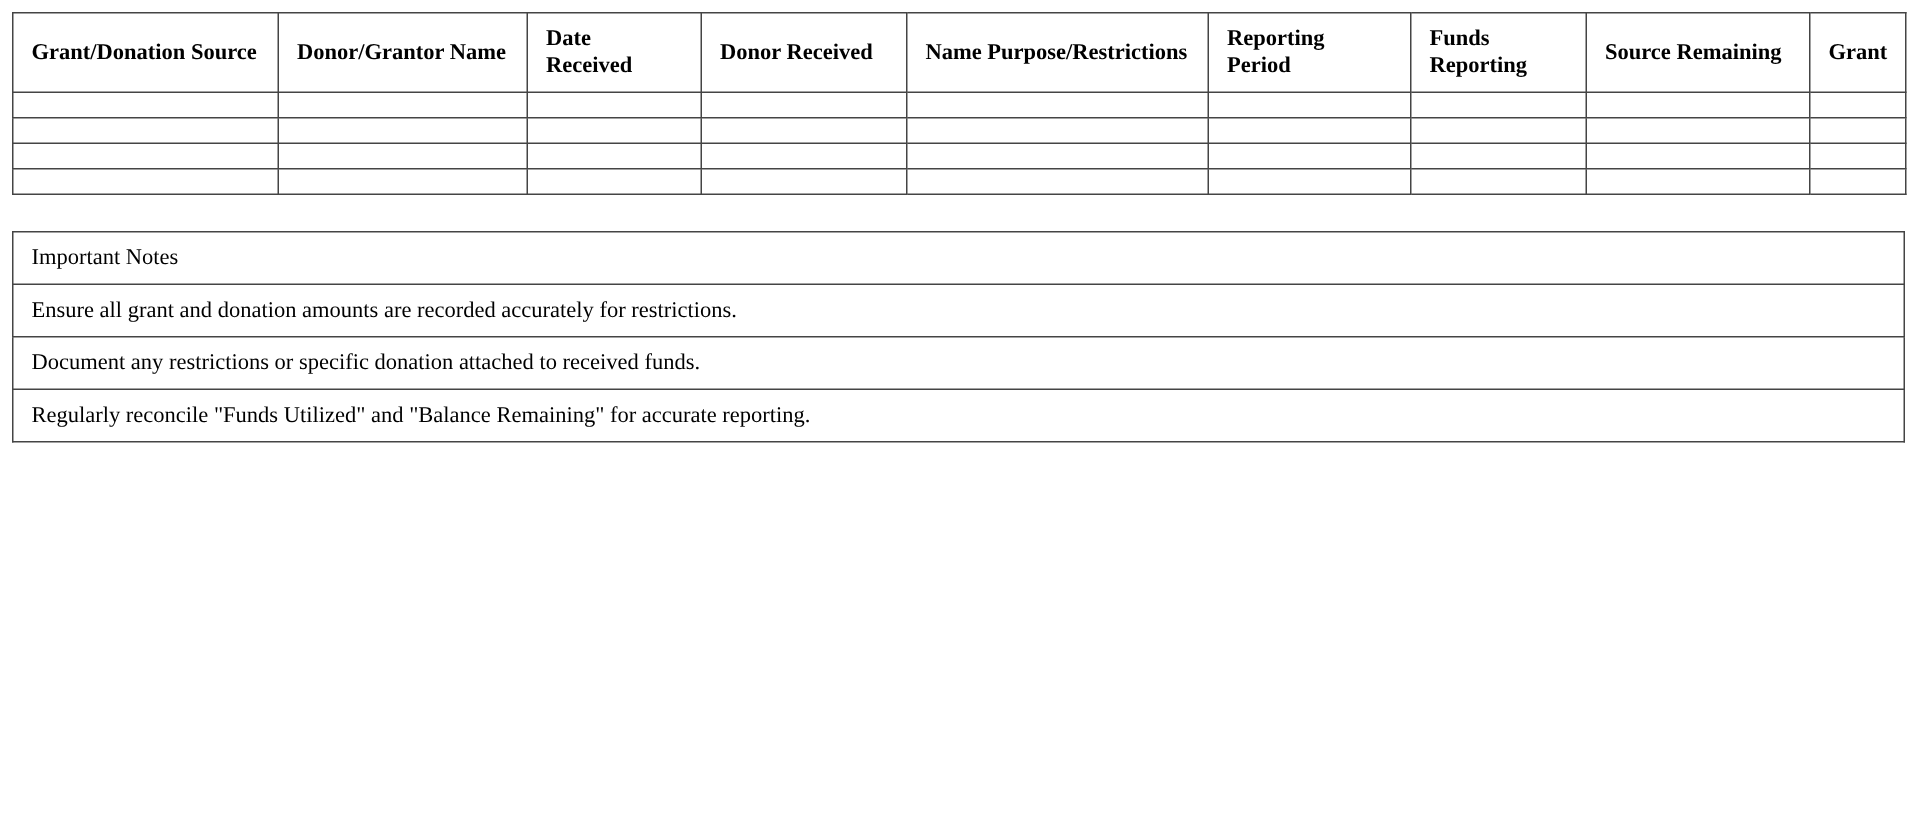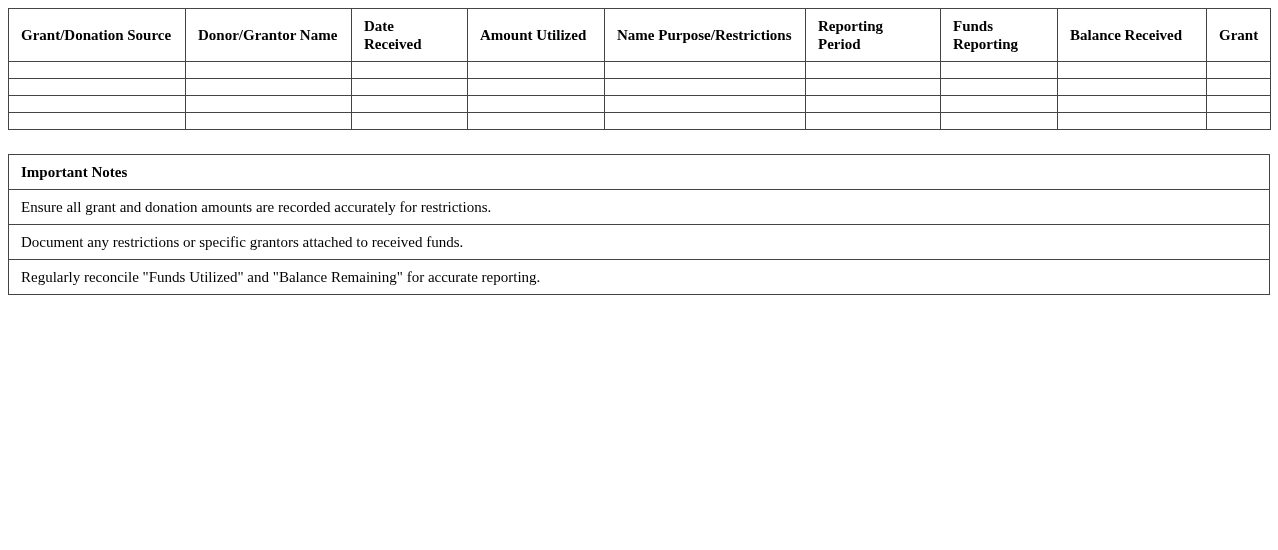--- a/index.html
+++ b/index.html
@@ -4,21 +4,21 @@
 <style>
   html, body { margin: 0; padding: 0; background: #ffffff; }
   body { width: 1278px; height: 550px; position: relative; font-family: "Liberation Serif", serif; color: #000; }
   table { border-collapse: collapse; position: absolute; left: 8px; width: 1262px; table-layout: fixed; }
   td, th { border: 1px solid #444; }
   #grant-table { top: 8px; }
   #grant-table th { font-weight: bold; font-size: 15px; line-height: 18px; text-align: left; vertical-align: middle; padding: 8px 12px; height: 36px; }
   #grant-table td { height: 16px; padding: 0; }
   #notes-table { top: 154px; }
   #notes-table td { font-size: 15px; height: 34px; padding: 0 12px; vertical-align: middle; }
-  #notes-table td.hdr { font-weight: bold; }
+  #notes-table td.hdr { font-weight: normal; }
 </style>
 </head>
 <body>
 
 <table id="grant-table">
   <colgroup>
     <col style="width:177px">
       <col style="width:166px">
       <col style="width:116px">
       <col style="width:137px">
@@ -26,25 +26,25 @@
       <col style="width:135px">
       <col style="width:117px">
       <col style="width:149px">
       <col style="width:64px">
   </colgroup>
   <thead>
     <tr>
       <th>Grant/Donation Source</th>
       <th>Donor/Grantor Name</th>
       <th>Date Received</th>
-      <th>Amount Utilized</th>
+      <th>Donor Received</th>
       <th>Name Purpose/Restrictions</th>
       <th>Reporting Period</th>
       <th>Funds Reporting</th>
-      <th>Balance Received</th>
+      <th>Source Remaining</th>
       <th>Grant</th>
     </tr>
   </thead>
   <tbody>
     <tr>
       <td></td>
         <td></td>
         <td></td>
         <td></td>
         <td></td>
@@ -91,19 +91,19 @@
 
 <table id="notes-table">
   <tbody>
     <tr>
         <td class="hdr">Important Notes</td>
       </tr>
     <tr>
         <td>Ensure all grant and donation amounts are recorded accurately for restrictions.</td>
       </tr>
     <tr>
-        <td>Document any restrictions or specific grantors attached to received funds.</td>
+        <td>Document any restrictions or specific donation attached to received funds.</td>
       </tr>
     <tr>
         <td>Regularly reconcile "Funds Utilized" and "Balance Remaining" for accurate reporting.</td>
       </tr>
   </tbody>
 </table>
 
 </body></html>

